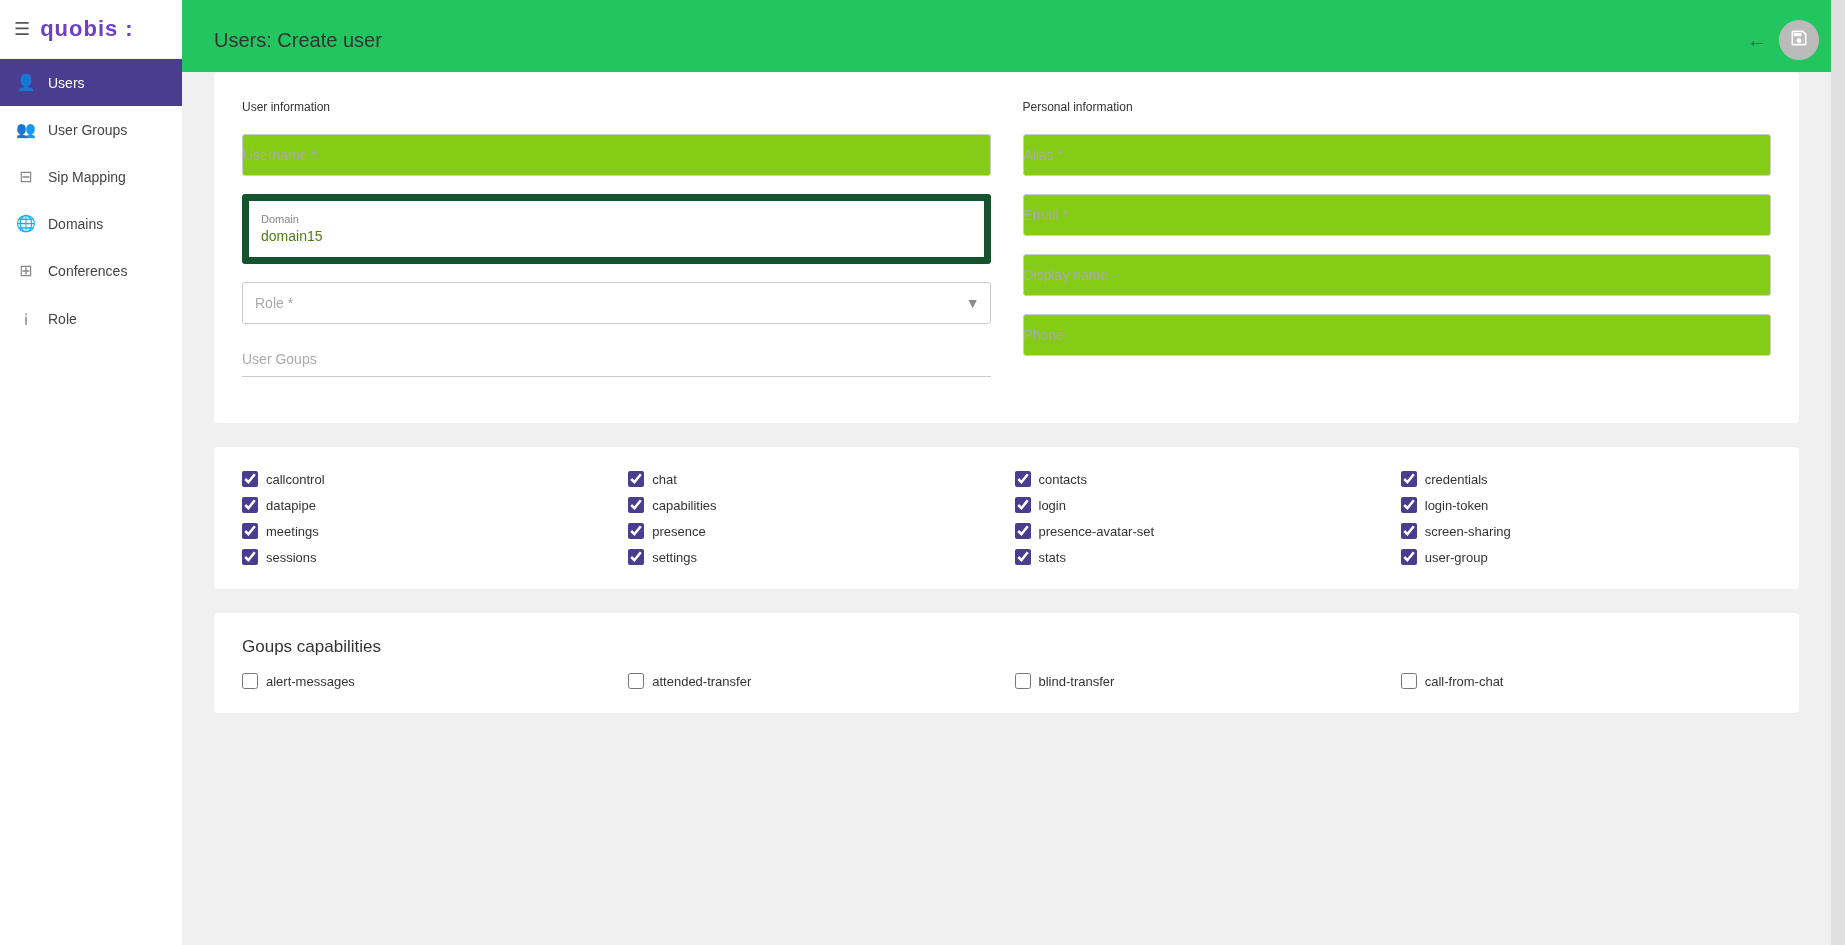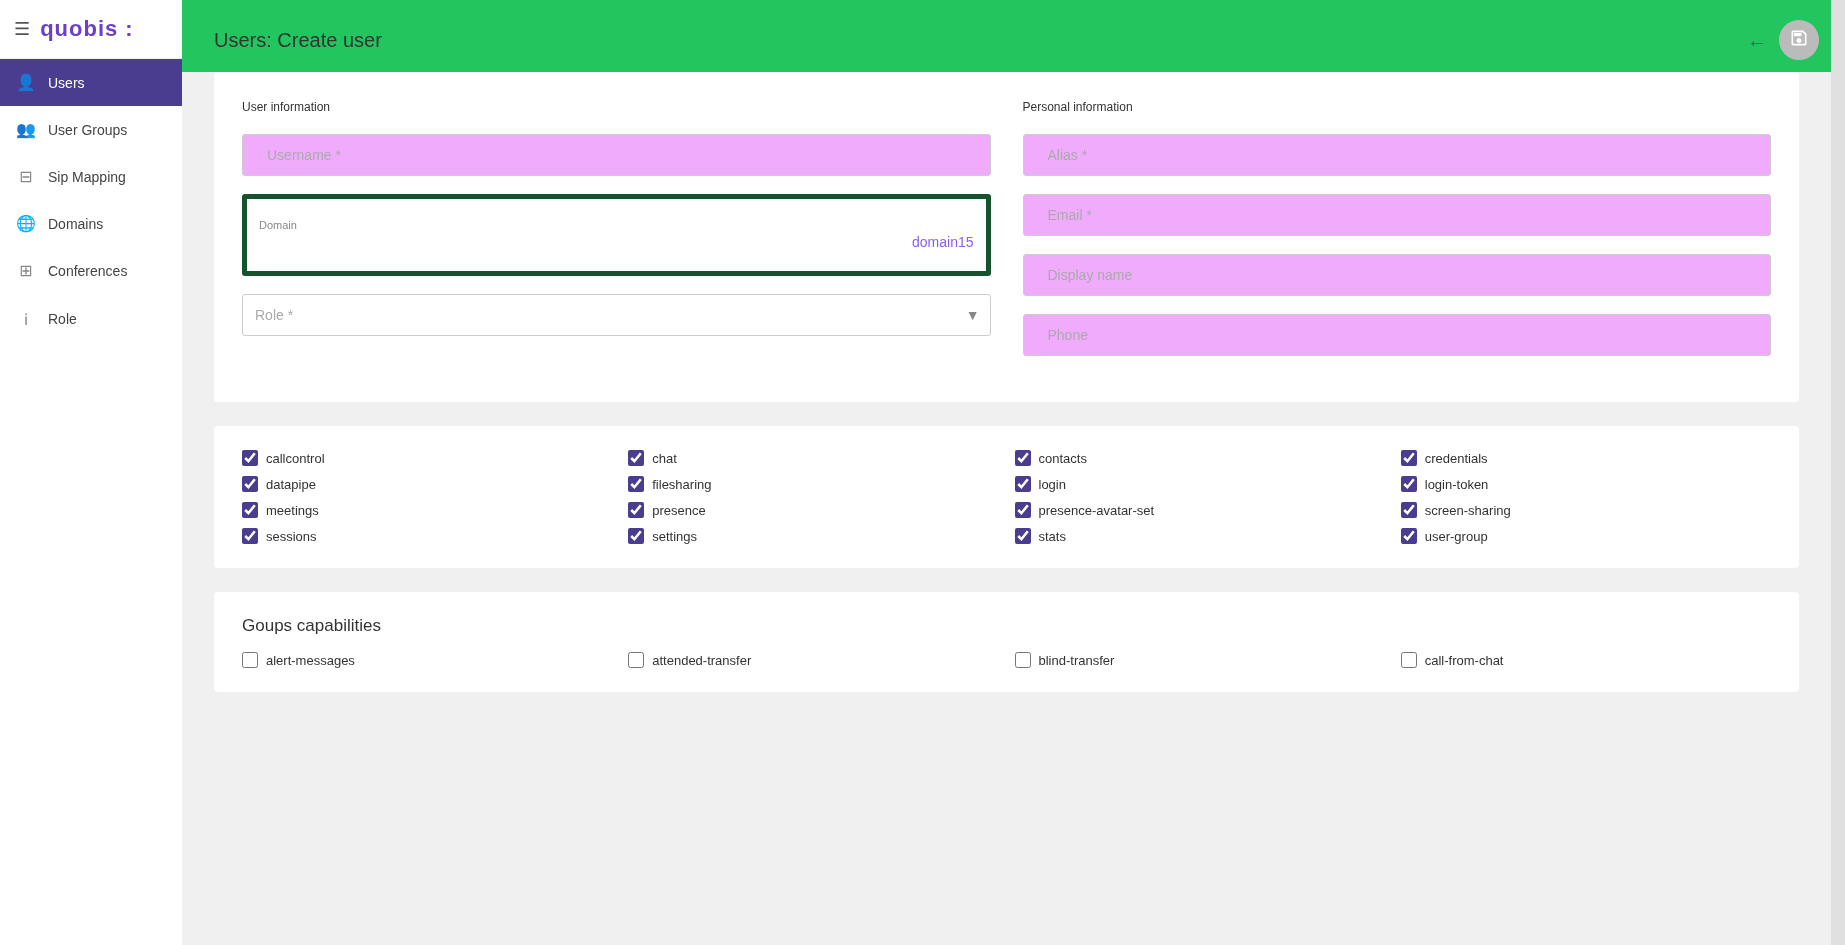--- a/index.html
+++ b/index.html
@@ -110,58 +110,57 @@
       font-size: 12px;
       color: #333;
       margin-bottom: 20px;
       font-weight: 400;
     }
 
     .field-group { margin-bottom: 18px; }
 
     .field-wrapper {
       position: relative;
-      border: 5px solid #14532d;
+      border: 7px solid #14532d;
       border-radius: 3px;
-      padding: 20px 12px;
+      padding: 12px 12px;
       background: #fff;
     }
     .field-wrapper.underline-only {
       border: none;
       border-bottom: 1px solid #ccc;
       border-radius: 0;
       padding: 8px 0;
     }
     .field-label-float {
       font-size: 11px;
       color: #888;
       display: block;
       margin-bottom: 2px;
     }
     .field-input {
       width: 100%;
       border: none;
       outline: none;
       font-size: 14px;
-      color: #8b5cf6;
+      color: #4d7c0f;
       background: transparent;
       padding: 0;
-      text-align: right;
     }
     .field-input::placeholder { color: #aaa; }
 
     .input-outlined {
       width: 100%;
       border: 1px solid #ccc;
       border-radius: 3px;
-      padding: 12px 24px;
+      padding: 12px 0;
       font-size: 14px;
       color: #555;
       outline: none;
-      background: #f0abfc;
+      background: #84cc16;
     }
     .input-outlined::placeholder { color: #aaa; }
 
     .select-wrapper {
       position: relative;
       border: 1px solid #ccc;
       border-radius: 3px;
       background: #fff;
     }
     .select-field {
@@ -297,20 +296,25 @@
 
         <div class="field-group">
           <div class="select-wrapper">
             <select class="select-field">
               <option value="">Role *</option>
             </select>
             <span class="select-arrow">▼</span>
           </div>
         </div>
 
+        <div class="field-group">
+          <div class="field-wrapper underline-only">
+            <input class="field-input" type="text" placeholder="User Goups" style="">
+          </div>
+        </div>
       </div>
 
       <div>
         <h2 class="section-title">Personal information</h2>
 
         <div class="field-group">
           <input class="input-outlined" type="text" placeholder="Alias *" style="">
         </div>
 
         <div class="field-group">
@@ -346,21 +350,21 @@
         <div class="cap-item">
           <input type="checkbox" class="cap-checkbox" checked="" style="">
       <span>credentials</span>
         </div>
         <div class="cap-item">
           <input type="checkbox" class="cap-checkbox" checked="" style="">
       <span>datapipe</span>
         </div>
         <div class="cap-item">
           <input type="checkbox" class="cap-checkbox" checked="" style="">
-      <span>filesharing</span>
+      <span>capabilities</span>
         </div>
         <div class="cap-item">
           <input type="checkbox" class="cap-checkbox" checked="" style="">
       <span>login</span>
         </div>
         <div class="cap-item">
           <input type="checkbox" class="cap-checkbox" checked="" style="">
       <span>login-token</span>
         </div>
         <div class="cap-item">

